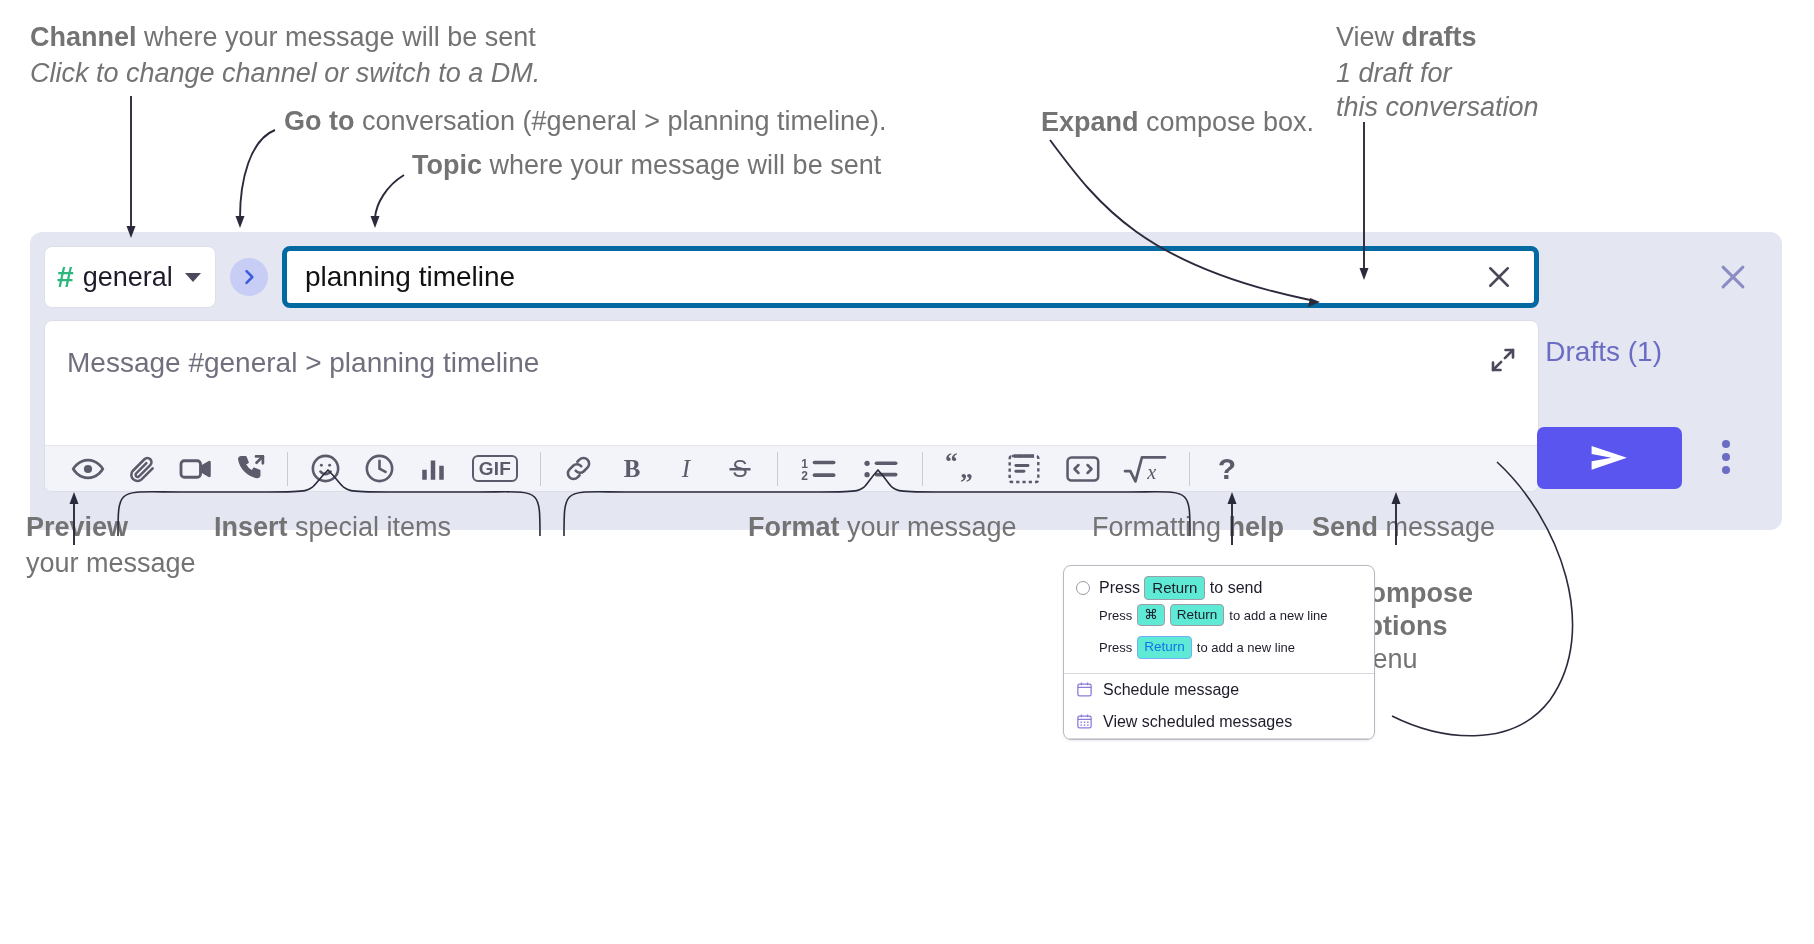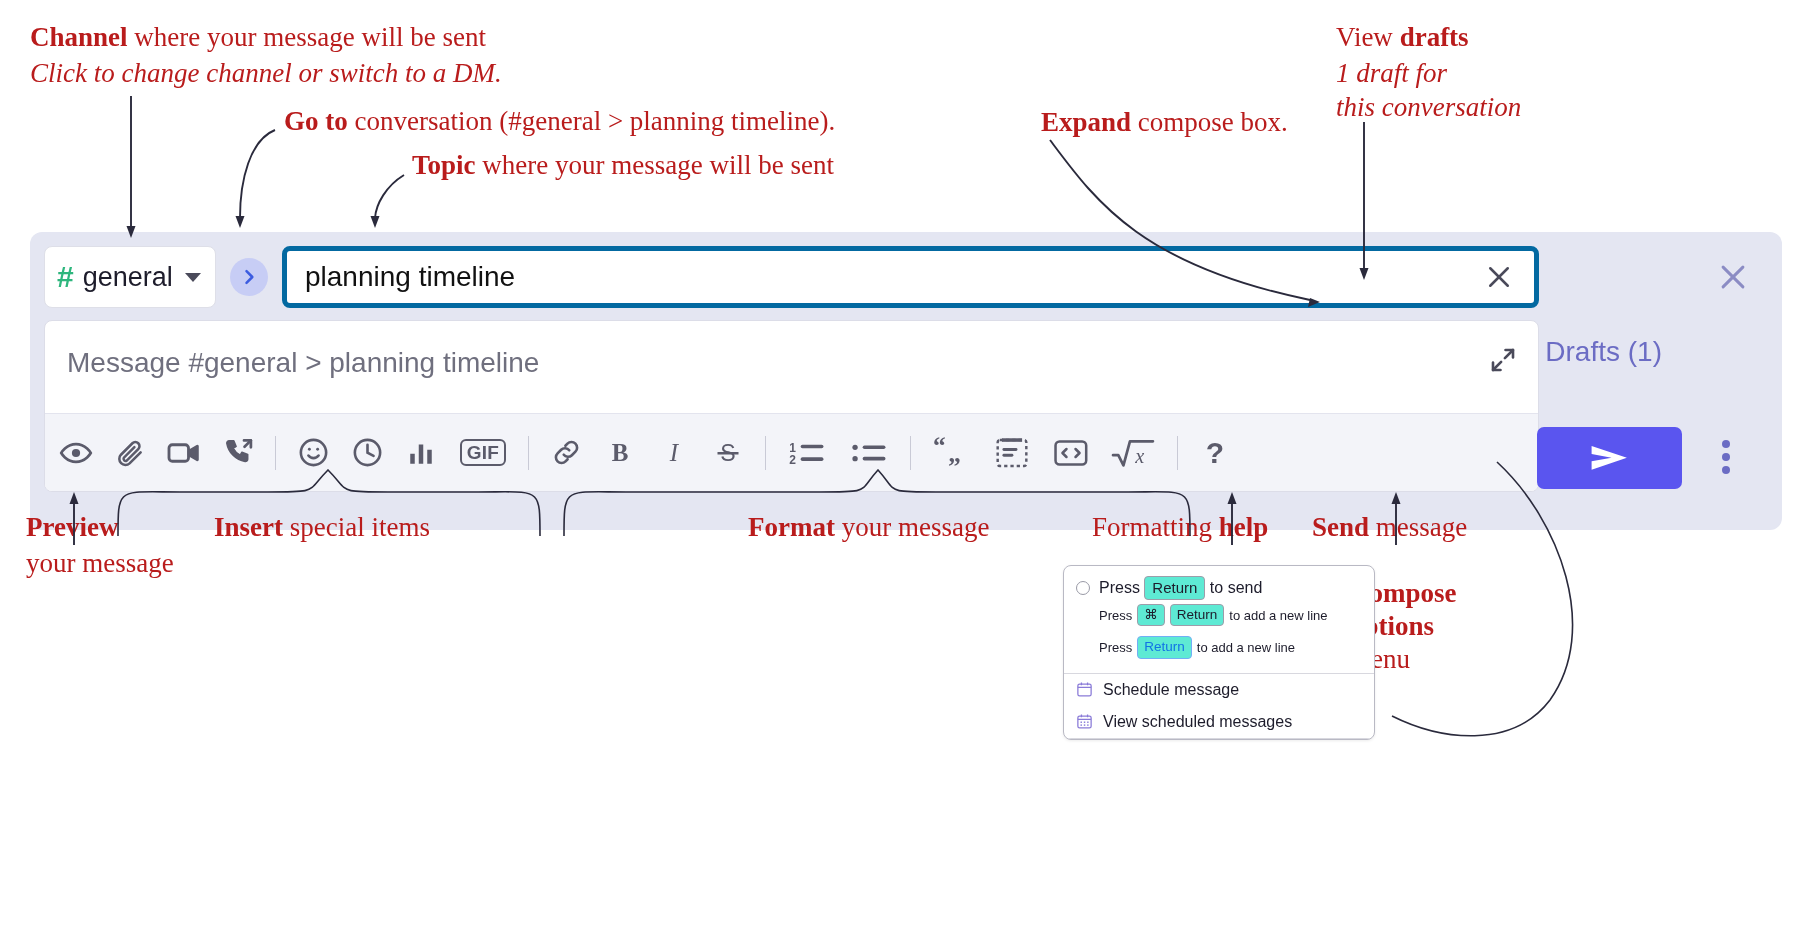--- a/index.html
+++ b/index.html
@@ -8,21 +8,21 @@
     width: 1814px; height: 944px;
     background: #ffffff;
     font-family: "Liberation Sans", sans-serif;
     color: #1d1c2b;
     position: relative;
     overflow: hidden;
   }
   .stage { position:absolute; inset:0; }
 
   
-  .anno { position:absolute; font-size:27px; line-height:1.18; color:#b91c1c; white-space:nowrap;font-family:Liberation Serif, serif; }
+  .anno { position:absolute; font-size:27px; line-height:1.18; color:#737373; white-space:nowrap; }
   .anno b { font-weight:700; }
   .anno .ital { font-style:italic; }
 
   
   .compose {
     position:absolute;
     left:30px; top:232px;
     width:1752px; height:298px;
     background:#e4e6f2;
     border-radius:12px;
@@ -52,23 +52,23 @@
   .topic-clear { width:34px;height:34px; cursor:pointer; display:flex;align-items:center;justify-content:center;}
 
   .msgbox {
     margin-top:12px; background:#ffffff; border:1px solid #dcdde8; border-radius:8px;
     height:172px; position:relative; overflow:hidden;
   }
   .placeholder { position:absolute; left:22px; top:26px; font-size:28px; color:#6f6f7e; }
   .expand { position:absolute; right:18px; top:24px; width:32px;height:32px; cursor:pointer;}
 
   .toolbar {
-    position:absolute; left:0; right:0; bottom:0; height:78px;
+    position:absolute; left:0; right:0; bottom:0; height:46px;
     background:#f3f4f9; border-top:1px solid #e3e4ee;
-    display:flex; align-items:center; padding-left:4px; gap:0px;
+    display:flex; align-items:center; padding-left:16px; gap:0px;
   }
   .tb {
     width:54px;height:48px; display:flex;align-items:center;justify-content:center;
     cursor:pointer; color:#5b5b6b;
   }
   .tb svg { display:block; }
   .tsep { width:1px; height:34px; background:#c9cad6; margin:0 10px; }
 
   .gifbox {
     border:2.5px solid #5b5b6b; border-radius:6px; padding:1px 5px;

